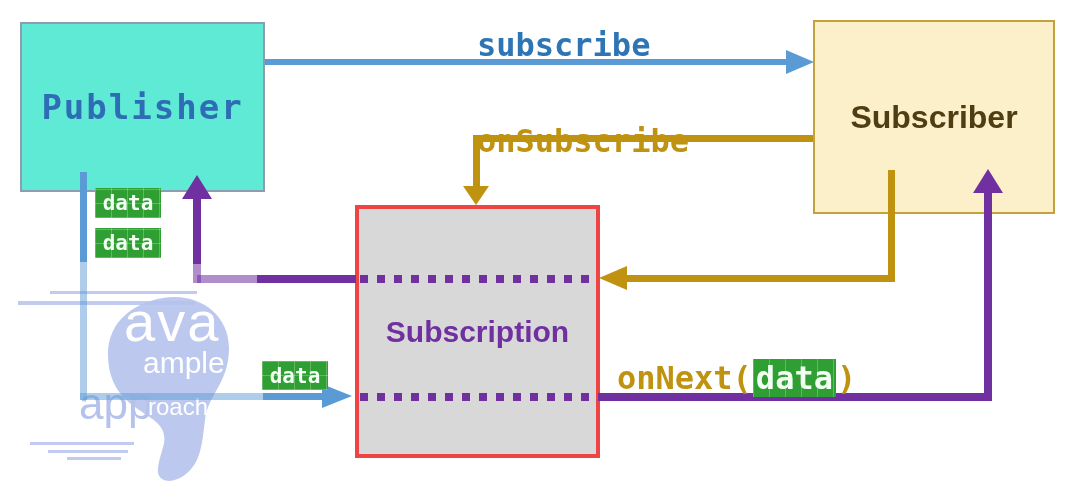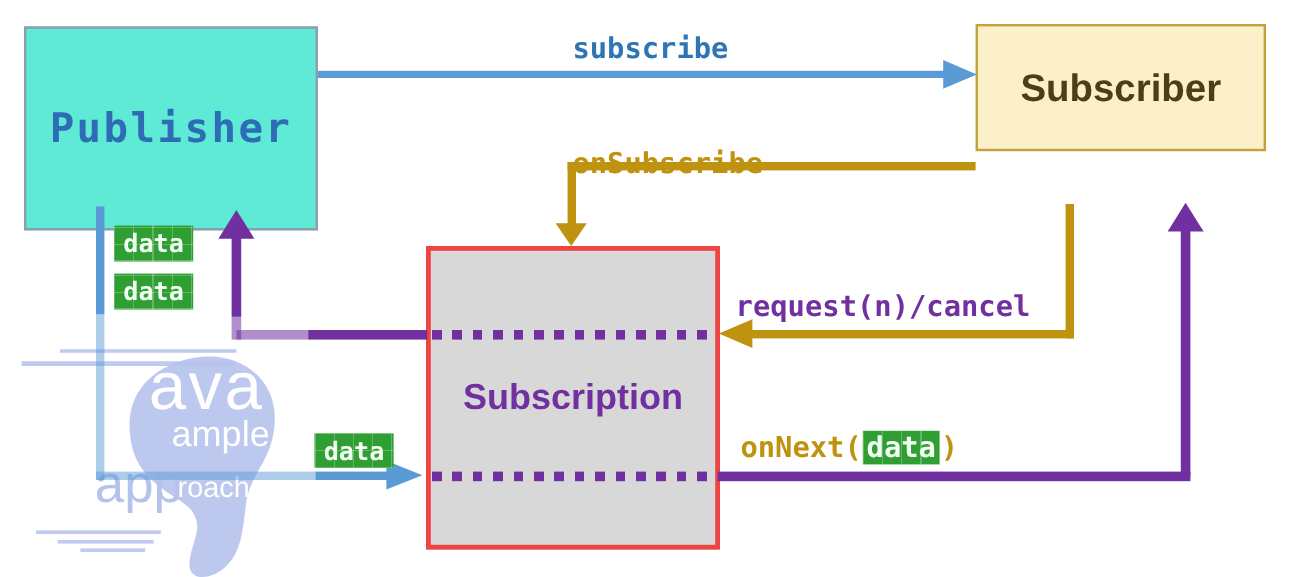--- a/index.html
+++ b/index.html
@@ -4,21 +4,21 @@
 <style>
   html,body{margin:0;padding:0;background:#fff;}
   .canvas{position:relative;width:1078px;height:481px;background:#ffffff;overflow:hidden;
           font-family:"DejaVu Sans Mono",monospace;}
 
   
   .box{position:absolute;box-sizing:border-box;display:flex;align-items:center;justify-content:center;z-index:1;}
   .box-publisher{left:20px;top:22px;width:245px;height:170px;background:#5eead4;border:2px solid #8d9cb0;}
   .box-publisher .lbl{color:#2e6db5;font-weight:bold;font-size:34px;letter-spacing:2px;
                       font-family:"DejaVu Sans Mono",monospace;}
-  .box-subscriber{left:813px;top:20px;width:242px;height:106px;background:#fcf0ca;border:2px solid #c2a23c;}
+  .box-subscriber{left:813px;top:20px;width:242px;height:194px;background:#fcf0ca;border:2px solid #c2a23c;}
   .box-subscriber .lbl{color:#4f3e14;font-weight:bold;font-size:32px;font-family:"Liberation Sans",sans-serif;}
   .box-subscription{left:355px;top:205px;width:245px;height:253px;background:#d8d8d8;border:4px solid #ef4444;}
   .box-subscription .lbl{color:#7030a0;font-weight:bold;font-size:30px;font-family:"Liberation Sans",sans-serif;}
 
   
   .seg{position:absolute;z-index:2;}
   .tri{position:absolute;width:0;height:0;z-index:2;}
   .gold{background:#bf9210;}
   .blue{background:#5b9bd5;}
   .purple{background:#7030a0;}
@@ -63,21 +63,21 @@
            border-left:30px solid #5b9bd5;}
 
   
   .low-dots{left:360px;top:393px;width:238px;}
   .low-h{left:598px;top:393px;width:394px;height:8px;}
   .low-v{left:984px;top:192px;width:8px;height:205px;}
   .low-head{left:973px;top:169px;border-left:15px solid transparent;border-right:15px solid transparent;
             border-bottom:24px solid #7030a0;}
 
   
-  .edge-label{position:absolute;z-index:3;font-weight:bold;font-size:24px;white-space:nowrap;
+  .edge-label{position:absolute;z-index:3;font-weight:bold;font-size:32px;white-space:nowrap;
               font-family:"DejaVu Sans Mono",monospace;}
   .lab-subscribe{left:477px;top:26px;color:#2e75b6;}
   .lab-onsubscribe{left:477px;top:100px;color:#bf9210;margin-top:22px;}
   .lab-request{left:613px;top:241px;color:#7030a0;}
   .lab-onnext{left:617px;top:359px;color:#bf9210;display:flex;align-items:center;}
   .lab-onerror{left:617px;top:406px;color:#bf9210;}
 
   
   .badge{position:absolute;z-index:3;background-color:#2f9e33;color:#f2fff2;
          font-weight:bold;font-size:21px;display:flex;align-items:center;justify-content:center;
@@ -140,21 +140,20 @@
   <div class="edge-label lab-subscribe">subscribe</div>
 
   <div class="seg gold onsub-h"></div>
   <div class="seg gold onsub-v"></div>
   <div class="tri onsub-head"></div>
   <div class="edge-label lab-onsubscribe">onSubscribe</div>
 
   <div class="seg gold req-v"></div>
   <div class="seg gold req-h"></div>
   <div class="tri req-head"></div>
-  <div class="edge-label lab-request">request(n)/cancel</div>
 
   <div class="dots up-dots"></div>
   <div class="seg purple up-h-dark"></div>
   <div class="seg purple-light up-h-light"></div>
   <div class="seg purple-light up-v-light"></div>
   <div class="seg purple up-v-dark"></div>
   <div class="tri up-head"></div>
 
   <div class="seg blue bl-v-dark"></div>
   <div class="seg blue-light bl-v-light"></div>

